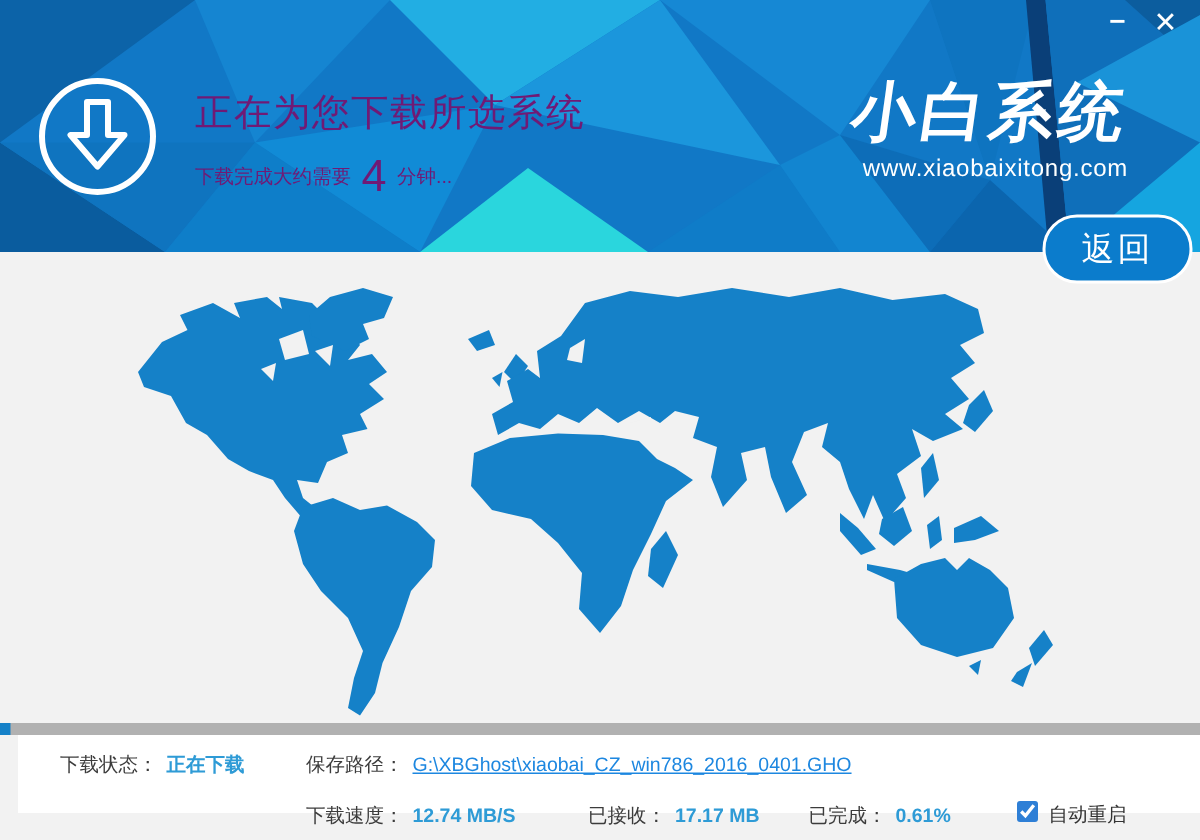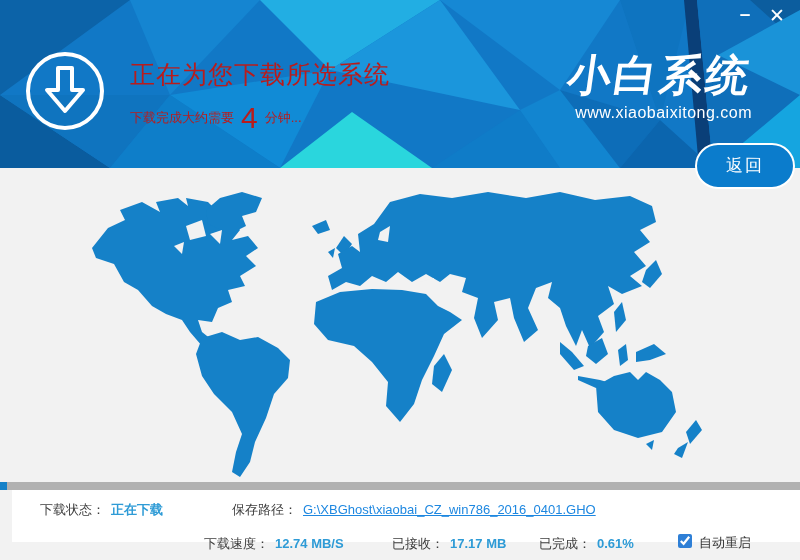--- a/index.html
+++ b/index.html
@@ -15,51 +15,51 @@
   .win-btn {
     position:absolute; top:4px; z-index:6; color:#fff; cursor:pointer;
     font-size:19px; line-height:24px; width:26px; height:26px; text-align:center;
     font-weight:bold;
   }
   .btn-min { right:42px; top:2px; }
   .btn-close { right:10px; }
   .dl-circle {
     position:absolute; left:25px; top:51px; width:80px; height:80px; z-index:3;
   }
-  .head-text { position:absolute; left:130px; top:58px; color:#b91c1c; z-index:3; }
+  .head-text { position:absolute; left:130px; top:58px; color:#701a75; z-index:3; }
   .head-title { font-size:25px; letter-spacing:1px; }
   .head-sub { margin-top:14px; display:flex; align-items:center; font-size:13px; }
   .head-sub .num { font-size:30px; line-height:26px; margin:0 7px; font-weight:400; }
   .brand { position:absolute; right:48px; top:52px; z-index:3; color:#fff; text-align:right; }
   .brand-logo {
     font-size:43px; font-weight:bold; letter-spacing:3px;
     transform:skewX(-8deg); line-height:46px;
   }
   .brand-url { font-size:16px; margin-top:6px; letter-spacing:0.5px; }
   .back-btn {
     position:absolute; right:5px; top:143px; z-index:8;
     width:100px; height:46px; border-radius:24px;
     background:#0b7ccc; border:2px solid #fff;
-    color:#fff; font-size:17px; text-align:center; line-height:42px;
+    color:#fff; font-size:22px; text-align:center; line-height:42px;
     cursor:pointer; letter-spacing:2px;
   }
   
   .map-area { position:absolute; left:0; top:168px; width:800px; height:314px; background:#f2f2f2; }
   .map-area svg { position:absolute; left:90px; top:22px; }
   
   .progress-track { position:absolute; left:0; top:482px; width:800px; height:8px; background:#b1b1b1; }
   .progress-fill { height:8px; width:0.61%; min-width:7px; background:#1581c8; }
   
   .bottom-bar { position:absolute; left:12px; top:490px; width:800px; height:52px; background:#ffffff; font-size:13px; }
   .group { position:absolute; white-space:nowrap; }
   .lbl { color:#3c3c3c; }
   .val { color:#2e9bd6; font-weight:bold; margin-left:6px; }
   .path-link { color:#1d87e0; text-decoration:underline; margin-left:6px; cursor:pointer; font-weight:normal; }
   .g1 { left:28px;  top:11px; }
-  .g2 { left:192px; top:11px;margin-left:28px; }
+  .g2 { left:192px; top:11px; }
   .g3 { left:28px;  top:45px; }
   .g4 { left:192px; top:45px; }
   .g5 { left:380px; top:45px; }
   .g6 { left:527px; top:45px; }
   .g7 { left:666px; top:44px; display:flex; }
   .g7 input { width:14px; height:14px; margin-right:7px; accent-color:#2e7fd6; }
   .g7 .cb-label { color:#333; }
 </style>
 </head>
 <body>

